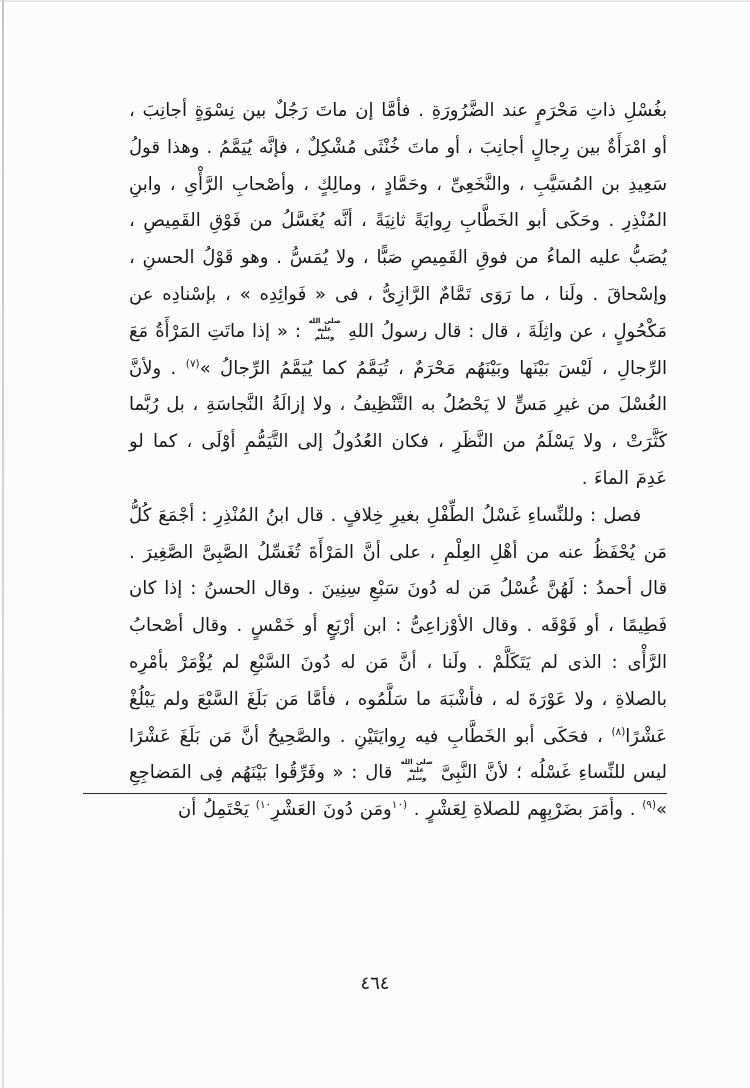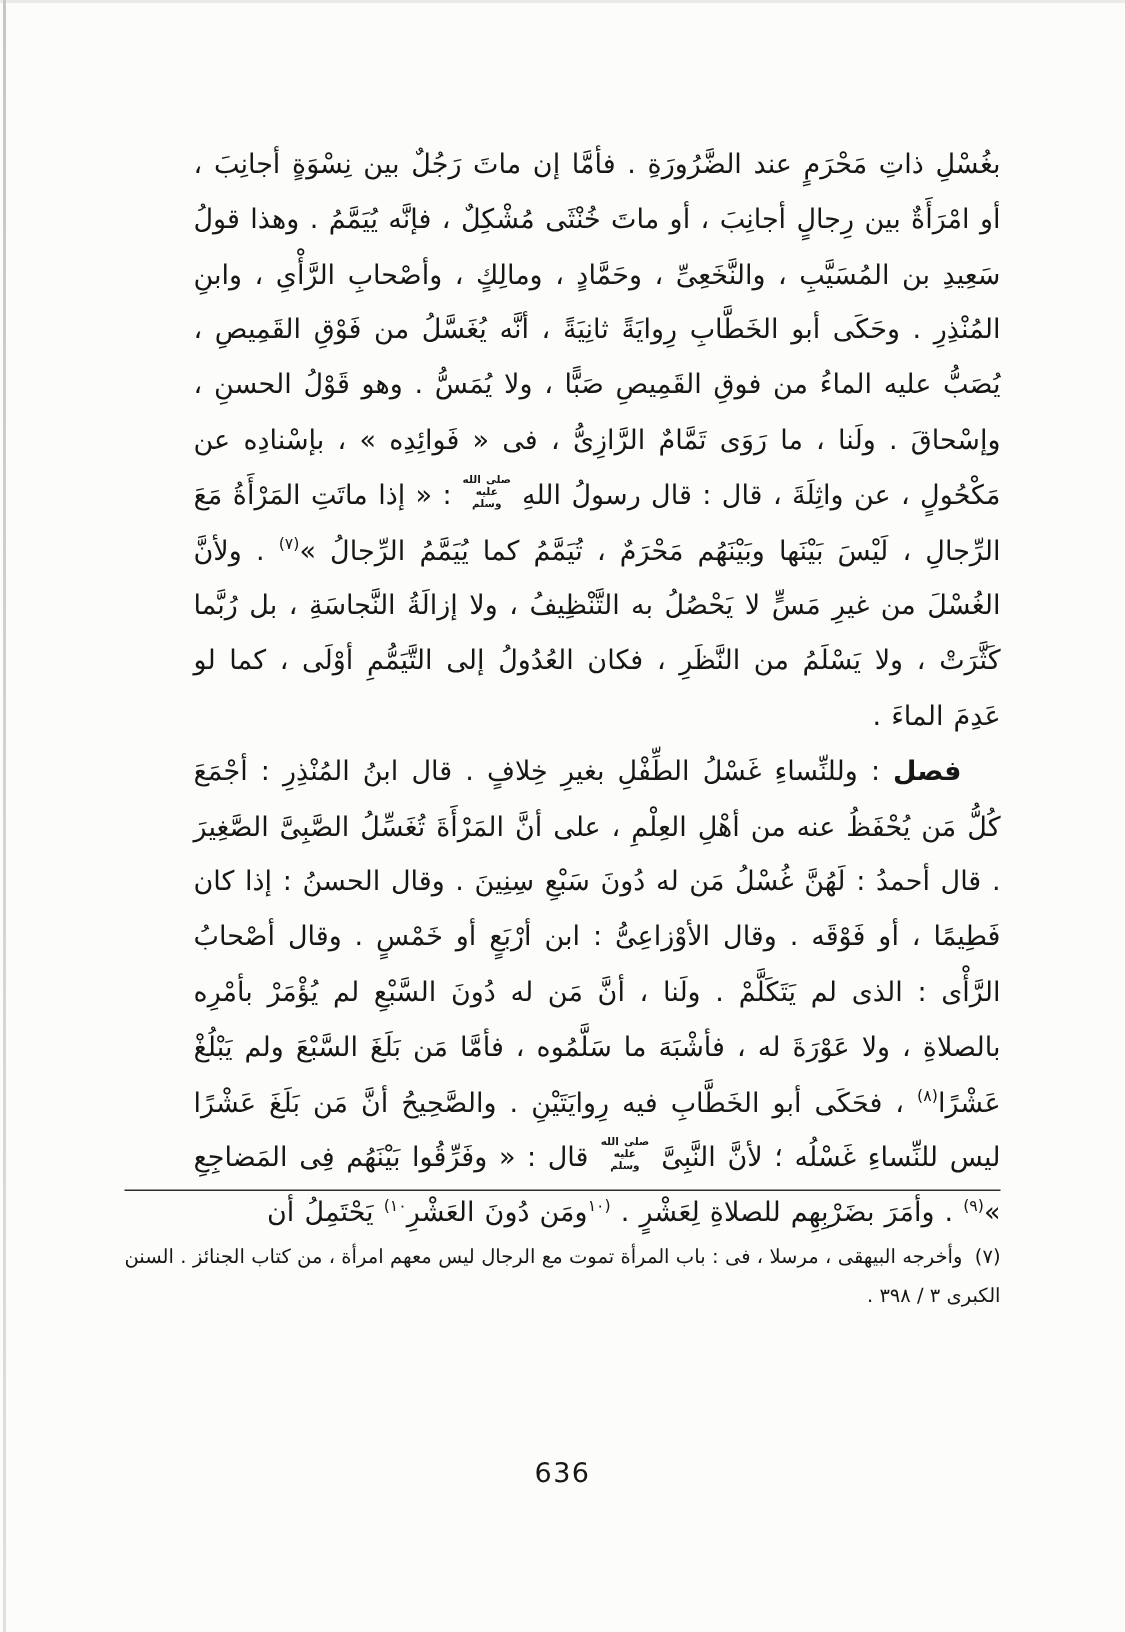--- a/index.html
+++ b/index.html
@@ -20,21 +20,21 @@
 
   
   .content { position:absolute; top:92px; right:83px; width:584px; }
   .para {
     font-size:18px; line-height:36.8px;
     text-align:justify; text-justify:inter-word;
     word-spacing:1px;
     margin-left:46px;
   }
   .para.fasl { text-indent:26px; }
-  .lead { font-weight:bold; }
+  .lead { font-weight:normal; }
 
   sup.fnref { font-size:10.5px; line-height:0; vertical-align:7px; font-weight:normal; }
 
   .seal {
     display:inline-block; width:33px;
     font-size:7px; font-weight:bold; line-height:1.15;
     text-align:center; vertical-align:middle;
     transform:translateY(-3px);
     text-indent:0; white-space:normal;
   }
@@ -69,18 +69,17 @@
 
     <p class="para"><span>بغُسْلِ ذاتِ مَحْرَمٍ عند الضَّرُورَةِ . فأمَّا إن ماتَ رَجُلٌ بين نِسْوَةٍ أجانِبَ ، أو امْرَأَةٌ بين رِجالٍ أجانِبَ ، أو ماتَ خُنْثَى مُشْكِلٌ ، فإنَّه يُيَمَّمُ . وهذا قولُ سَعِيدِ بن المُسَيَّبِ ، والنَّخَعِىِّ ، وحَمَّادٍ ، ومالِكٍ ، وأصْحابِ الرَّأْىِ ، وابنِ المُنْذِرِ . وحَكَى أبو الخَطَّابِ رِوايَةً ثانِيَةً ، أنَّه يُغَسَّلُ من فَوْقِ القَمِيصِ ، يُصَبُّ عليه الماءُ من فوقِ القَمِيصِ صَبًّا ، ولا يُمَسُّ . وهو قَوْلُ الحسنِ ، وإسْحاقَ . ولَنا ، ما رَوَى تَمَّامٌ الرَّازِىُّ ، فى « فَوائِدِه » ، بإسْنادِه عن مَكْحُولٍ ، عن واثِلَةَ ، قال : قال رسولُ اللهِ </span><span class="seal">صلى الله عليه وسلم</span><span> : « إذا ماتَتِ المَرْأَةُ مَعَ الرِّجالِ ، لَيْسَ بَيْنَها وبَيْنَهُم مَحْرَمٌ ، تُيَمَّمُ كما يُيَمَّمُ الرِّجالُ »</span><sup class="fnref">(٧)</sup><span> . ولأنَّ الغُسْلَ من غيرِ مَسٍّ لا يَحْصُلُ به التَّنْظِيفُ ، ولا إزالَةُ النَّجاسَةِ ، بل رُبَّما كَثَّرَتْ ، ولا يَسْلَمُ من النَّظَرِ ، فكان العُدُولُ إلى التَّيَمُّمِ أوْلَى ، كما لو عَدِمَ الماءَ .</span></p>
 
     <p class="para fasl"><span class="lead">فصل</span><span> : وللنِّساءِ غَسْلُ الطِّفْلِ بغيرِ خِلافٍ . قال ابنُ المُنْذِرِ : أجْمَعَ كُلُّ مَن يُحْفَظُ عنه من أهْلِ العِلْمِ ، على أنَّ المَرْأَةَ تُغَسِّلُ الصَّبِىَّ الصَّغِيرَ . قال أحمدُ : لَهُنَّ غُسْلُ مَن له دُونَ سَبْعِ سِنِينَ . وقال الحسنُ : إذا كان فَطِيمًا ، أو فَوْقَه . وقال الأوْزاعِىُّ : ابن أرْبَعٍ أو خَمْسٍ . وقال أصْحابُ الرَّأْى : الذى لم يَتَكَلَّمْ . ولَنا ، أنَّ مَن له دُونَ السَّبْعِ لم يُؤْمَرْ بأمْرِه بالصلاةِ ، ولا عَوْرَةَ له ، فأشْبَهَ ما سَلَّمُوه ، فأمَّا مَن بَلَغَ السَّبْعَ ولم يَبْلُغْ عَشْرًا</span><sup class="fnref">(٨)</sup><span> ، فحَكَى أبو الخَطَّابِ فيه رِوايَتَيْنِ . والصَّحِيحُ أنَّ مَن بَلَغَ عَشْرًا ليس للنِّساءِ غَسْلُه ؛ لأنَّ النَّبِىَّ </span><span class="seal">صلى الله عليه وسلم</span><span> قال : « وفَرِّقُوا بَيْنَهُم فِى المَضاجِعِ »</span><sup class="fnref">(٩)</sup><span> . وأمَرَ بضَرْبِهِم للصلاةِ لِعَشْرٍ . </span><sup class="fnref">(١٠</sup><span>ومَن دُونَ العَشْرِ</span><sup class="fnref">١٠)</sup><span> يَحْتَمِلُ أن</span></p>
 
   </div>
 
   <div class="fn-rule"></div>
 
   <div class="footnotes">
-    <p class="footnote first"><span class="fn-marker">(٧)</span> <span>وأخرجه البيهقى ، مرسلا ، فى : باب المرأة تموت مع الرجال ليس معهم امرأة ، من كتاب الجنائز . السنن الكبرى ٣ / ٣٩٨ .</span></p>
   </div>
 
-  <div class="pageno">636</div>
+  <div class="pageno">٤٦٤</div>
 
 </div>
 
 </body></html>

